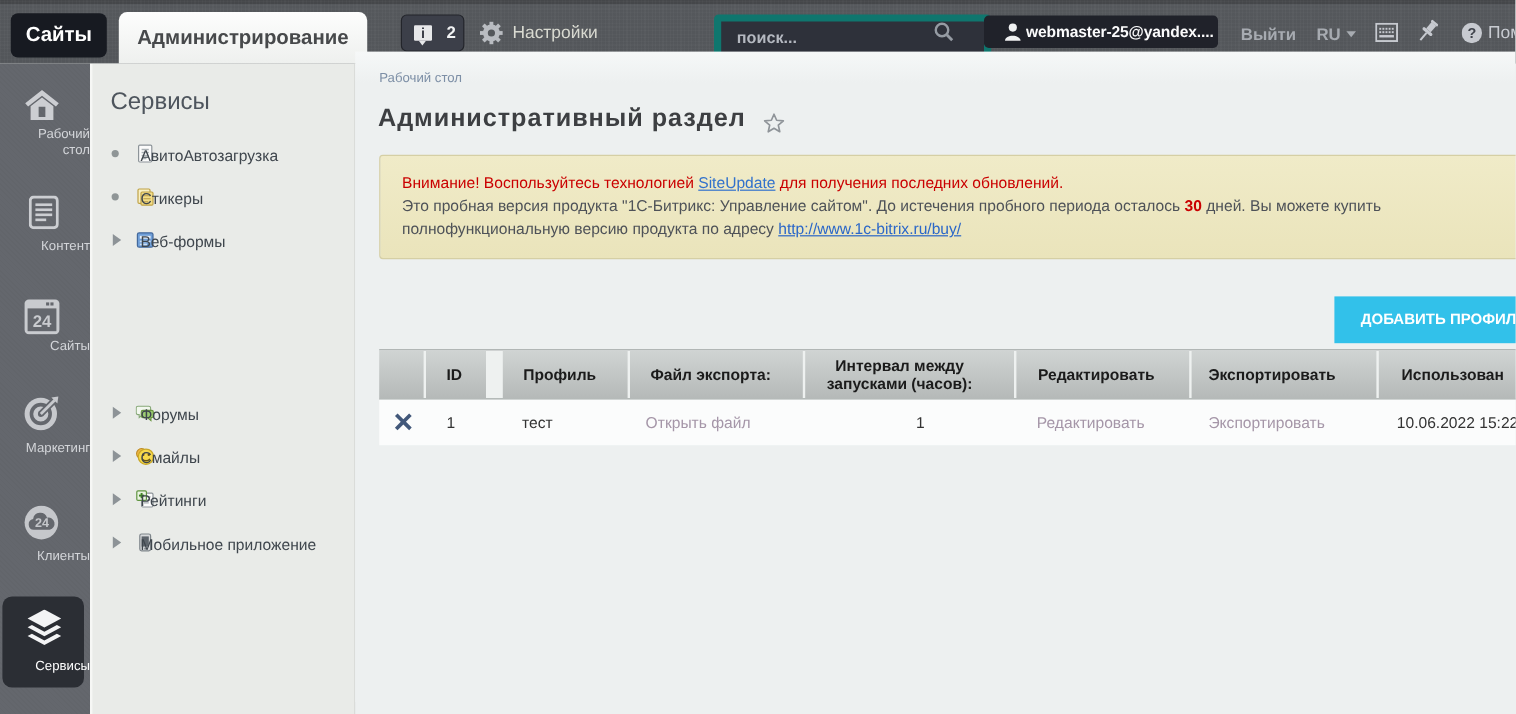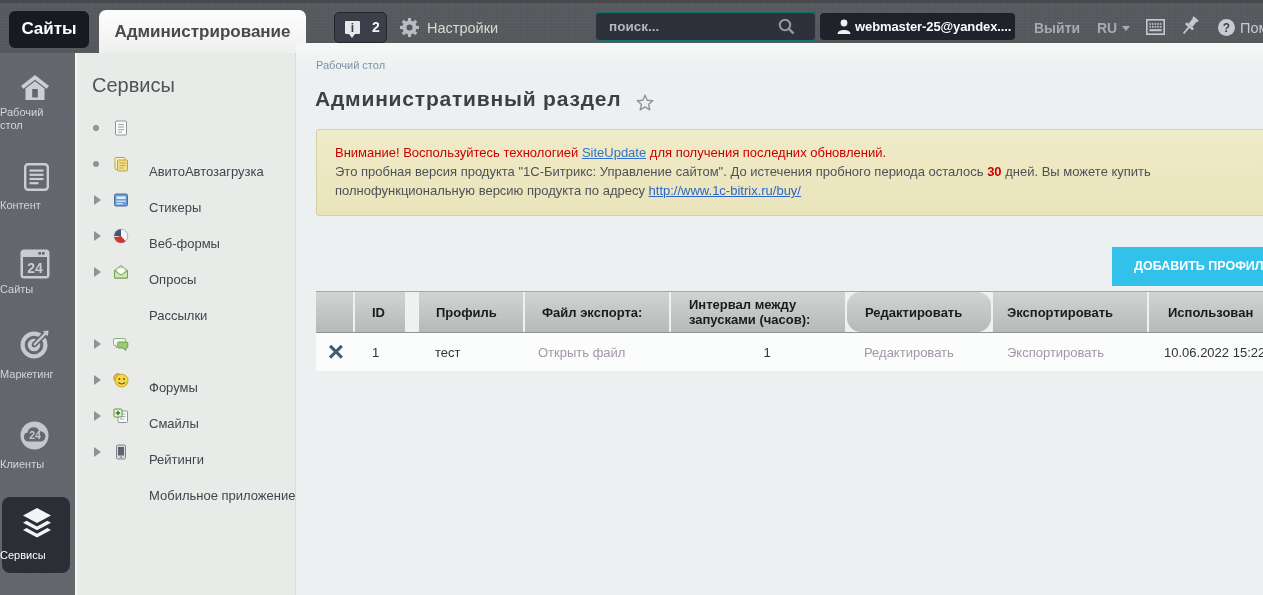--- a/index.html
+++ b/index.html
@@ -7,60 +7,60 @@
 .abs{position:absolute;}
 
 #topbar{left:0;top:0;width:1263px;height:53px;background:repeating-linear-gradient(90deg,rgba(255,255,255,.022) 0 1px,rgba(0,0,0,0) 1px 3px),repeating-linear-gradient(0deg,rgba(255,255,255,.02) 0 1px,rgba(0,0,0,0) 1px 3px),linear-gradient(#45474a 0px,#45474a 3px,#55585c 3px,#53565a 53px);}
 #tabsite{left:9px;top:11px;width:80px;height:37px;border-radius:6px;background:#171a21;color:#fff;font-weight:bold;font-size:17px;text-align:center;line-height:36px;}
 #tabadmin{left:99px;top:10px;width:207px;height:43px;border-radius:7px 7px 0 0;background:linear-gradient(#fdfdfd,#eef0ee);color:#47494b;font-weight:bold;font-size:17px;text-align:center;line-height:44px;}
 #notif{left:334px;top:12px;width:51px;height:29px;border-radius:5px;background:#3c3f49;border:1px solid #23252b;}
 #notif .sq{position:absolute;left:10px;top:8px;width:15px;height:13px;background:#e7e8ea;border-radius:1px;color:#3c3f49;font-weight:bold;font-size:12px;text-align:center;line-height:14px;}
 #notif .tail{position:absolute;left:14px;top:21px;width:0;height:0;border-left:3.5px solid transparent;border-right:3.5px solid transparent;border-top:4.5px solid #e7e8ea;}
 #notif .num{position:absolute;left:34px;top:0;width:14px;height:29px;color:#f2f3f4;font-weight:bold;font-size:14px;text-align:center;line-height:29px;}
 #settings{left:427px;top:20px;color:#d9dad1;font-size:14.5px;}
-#search{left:595px;top:12px;width:206px;height:27px;background:#2e313a;border:1px solid #0f766e;border-radius:4px;color:#b4b8c0;font-size:13.5px;font-weight:bold;line-height:27px;padding-left:13px;box-sizing:content-box;}
+#search{left:595px;top:12px;width:206px;height:27px;background:#2e313a;border:6px solid #0f766e;border-radius:4px;color:#b4b8c0;font-size:13.5px;font-weight:bold;line-height:27px;padding-left:13px;box-sizing:content-box;}
 #userbox{left:820px;top:13px;width:195px;height:27px;background:#20222a;border-radius:4px;color:#fbfbfc;font-weight:bold;font-size:14px;line-height:27px;}
 #userbox{white-space:nowrap;overflow:hidden;}#userbox span{margin-left:35px;font-size:13px;letter-spacing:-0.1px;}
 #logout{left:1034px;top:20px;color:#a7abb1;font-weight:bold;font-size:14px;}
 #lang{left:1097px;top:20px;color:#a7abb1;font-weight:bold;font-size:14px;}
 #lang .car{display:inline-block;width:0;height:0;border-left:4px solid transparent;border-right:4px solid transparent;border-top:5px solid #a7abb1;margin-left:5px;vertical-align:2px;}
 #helptxt{left:1240px;top:20px;color:#c8cbd1;font-size:14.5px;}
 
 #leftbar{left:0;top:53px;width:75px;height:542px;background:repeating-linear-gradient(45deg,rgba(0,0,0,.025) 0 1px,rgba(0,0,0,0) 1px 3px),#64676d;}
-.lbl{position:absolute;width:75px;text-align:left;color:#d3d5d9;font-size:11px;line-height:13px;}
+.lbl{position:absolute;width:75px;text-align:right;color:#d3d5d9;font-size:11px;line-height:13px;}
 #active-item{left:2px;top:497px;width:68px;height:76px;border-radius:8px;background:#2b2e34;}
 
 #panel{left:75px;top:53px;width:220px;height:542px;background:#e9ebe8;border-right:1px solid #dadcd9;box-shadow:inset 2px 0 0 #f6f7f5;}
 #panel h2{position:absolute;left:17px;top:21px;margin:0;font-size:20px;font-weight:normal;color:#4e555d;}
 .mi{position:absolute;left:0;width:220px;height:36px;}
 .mi .mark{position:absolute;left:18px;top:12px;width:6px;height:6px;background:#8f9596;border-radius:3px;}
 .mi .tri{position:absolute;left:19px;top:10px;width:0;height:0;border-left:7px solid #8d9397;border-top:5px solid transparent;border-bottom:5px solid transparent;}
 .mi .ic{position:absolute;left:38px;top:7px;width:16px;height:16px;}
-.mi .tx{position:absolute;left:74px;top:9px;font-size:13px;color:#3f464d;white-space:nowrap;margin-top:42px;}
+.mi .tx{position:absolute;left:42px;top:9px;font-size:13px;color:#3f464d;white-space:nowrap;}
 
 #main{left:296px;top:43px;width:967px;height:542px;background:linear-gradient(#f6f8f8 0,#edf0f0 26px);}
 #crumb{left:20px;top:16px;font-size:11px;color:#7d8fa6;}
 #title{left:19px;top:44px;font-size:21px;font-weight:bold;color:#3d3f42;letter-spacing:0.8px;}
 #star{left:340px;top:51px;}
 #warn{left:20px;top:86px;width:1000px;height:72px;background:linear-gradient(#f0ebc8,#eae4bb);border:1px solid #d5cfa5;border-radius:3px;padding:13px 0 0 18px;font-size:13px;line-height:19px;color:#4e5258;}
 #warn .red{color:#ca0000;}
 #warn a.ru{color:#3272cc;text-decoration:underline;}
 #warn b{color:#ca0000;}
 #warn a.bu{color:#2b67c8;text-decoration:underline;}
 #addbtn{left:816px;top:204px;width:153px;height:39px;background:#32c1ea;color:#fff;font-weight:bold;font-size:12.5px;line-height:39px;padding-left:22px;letter-spacing:0;white-space:nowrap;}
 
 #tbl{left:20px;top:248px;width:1045px;}
 .hrow{display:flex;height:42px;background:#eef1f0;border-top:1px solid #a2a8a7;border-bottom:1px solid #8f9594;box-sizing:border-box;}
 .hrow .c{background:linear-gradient(#d0d4d3,#b5b9b8);}
 .drow{display:flex;height:38px;background:#fbfcfc;}
 .c{box-sizing:border-box;margin-right:2px;display:flex;align-items:center;flex:none;}
 .hrow .c{font-weight:bold;font-size:13px;color:#1b1b1b;line-height:15px;}
 .drow .c{font-size:13px;color:#333;}
-.c0{width:37px;}.c1{width:50px;}.c2{width:104px;margin-left:12px;}.c3{width:144px;}.c4{width:174px;}.c5{width:144px;border-radius:14px;}.c6{width:154px;}.c7{width:220px;margin-right:0;}
-.pl{padding-left:17px;}
+.c0{width:37px;}.c1{width:50px;}.c2{width:104px;margin-left:12px;}.c3{width:144px;}.c4{width:174px;}.c5{width:144px;}.c6{width:154px;}.c7{width:220px;margin-right:0;}
+.pl{padding-left:17px;text-align:center;}
 .lnk{color:#a596a8;}
 </style>
 </head>
 <body>
 <div id="topbar" class="abs"></div>
 <div id="tabsite" class="abs">Сайты</div>
 <div id="tabadmin" class="abs">Администрирование</div>
 <div id="notif" class="abs">
     <div class="sq">i</div>
     <div class="tail"></div>
@@ -212,38 +212,20 @@
     </div>
 <div class="mi" style="top:132px">
       <div class="tri"></div>
       <svg class="ic" viewBox="0 0 16 16">
         <rect x="1.5" y="2" width="13" height="12" rx="1.5" fill="#6f9fd8" stroke="#44699c" stroke-width="1"></rect>
         <rect x="3.5" y="4.5" width="9" height="2.4" fill="#e8f0fa"></rect>
         <rect x="3.5" y="8.5" width="9" height="1.4" fill="#cfe0f2"></rect>
         <rect x="3.5" y="11" width="6" height="1.4" fill="#cfe0f2"></rect>
       </svg>
       <div class="tx">Веб-формы</div>
-    </div>
-<div class="mi" style="top:168px">
-      <div class="tri"></div>
-      <svg class="ic" viewBox="0 0 16 16">
-        <circle cx="8" cy="8" r="6.8" fill="#f4f5f6" stroke="#9aa0a5" stroke-width="0.8"></circle>
-        <path d="M8 8 L8 1.2 A6.8 6.8 0 0 0 1.2 8 Z" fill="#41557e"></path>
-        <path d="M8 8 L1.3 9.2 A6.8 6.8 0 0 0 12.6 13.2 Z" fill="#cc3a2e"></path>
-      </svg>
-      <div class="tx">Опросы</div>
-    </div>
-<div class="mi" style="top:204px">
-      <div class="tri"></div>
-      <svg class="ic" viewBox="0 0 16 16">
-        <path d="M1.5 6.5 L8 1.5 L14.5 6.5 L14.5 14 L1.5 14 Z" fill="#dff0d0" stroke="#74a04e" stroke-width="1"></path>
-        <rect x="4" y="4" width="8" height="7" fill="#fff" stroke="#b7c9a6" stroke-width="0.8"></rect>
-        <path d="M1.5 6.5 L8 11 L14.5 6.5 L14.5 14 L1.5 14 Z" fill="#cde6b8" stroke="#74a04e" stroke-width="1"></path>
-      </svg>
-      <div class="tx">Рассылки</div>
     </div>
 <div class="mi" style="top:276px">
       <div class="tri"></div>
       <svg class="ic" viewBox="0 0 16 16">
         <path d="M2 2.5 h9 a1.5 1.5 0 0 1 1.5 1.5 v4 a1.5 1.5 0 0 1 -1.5 1.5 h-5 l-3 2.5 v-2.5 h-1 a1.5 1.5 0 0 1 -1.5 -1.5 v-4 A1.5 1.5 0 0 1 2 2.5 Z" fill="#f2f7ee" stroke="#87a878" stroke-width="0.9"></path>
         <path d="M6 6 h7.5 a1.3 1.3 0 0 1 1.3 1.3 v3.4 a1.3 1.3 0 0 1 -1.3 1.3 h-0.7 v2.5 l-3 -2.5 h-3.8 a1.3 1.3 0 0 1 -1.3 -1.3 v-3.4 A1.3 1.3 0 0 1 6 6 Z" fill="#9ccb72" stroke="#69953f" stroke-width="0.9"></path>
       </svg>
       <div class="tx">Форумы</div>
     </div>
 <div class="mi" style="top:312px">

